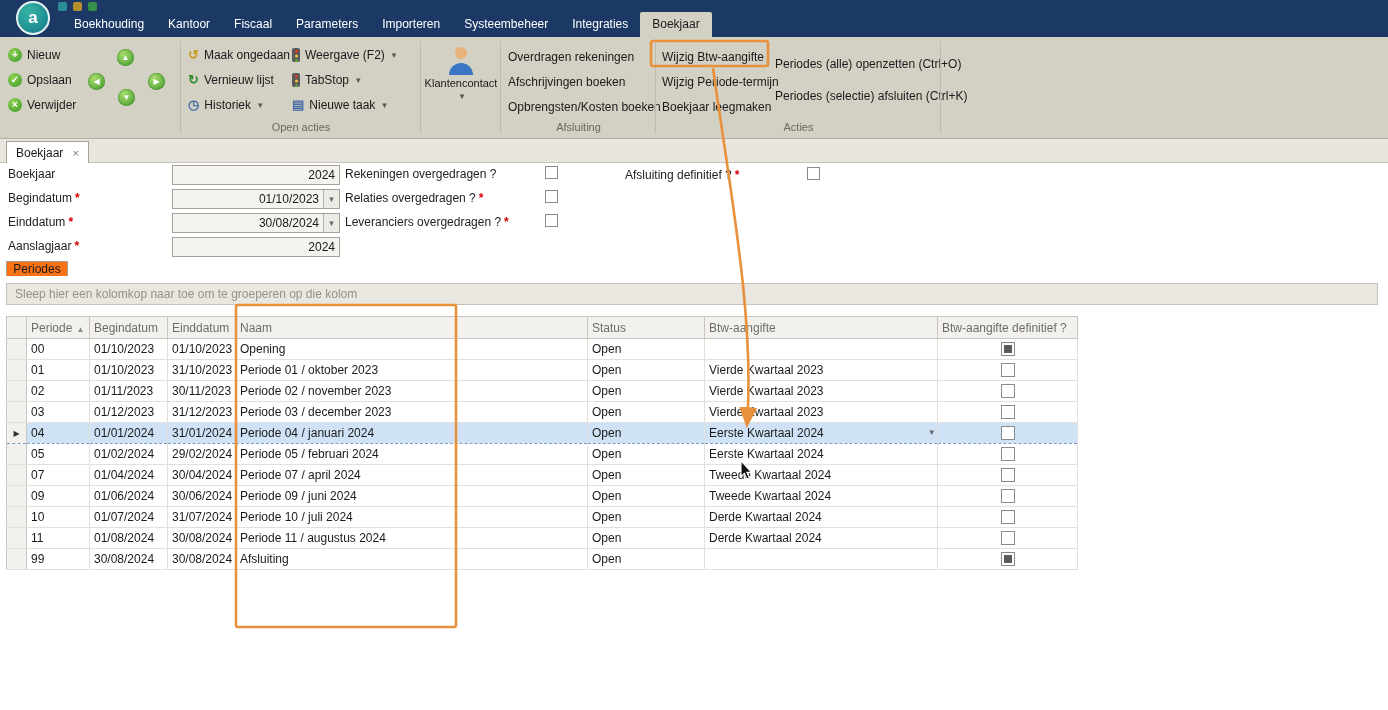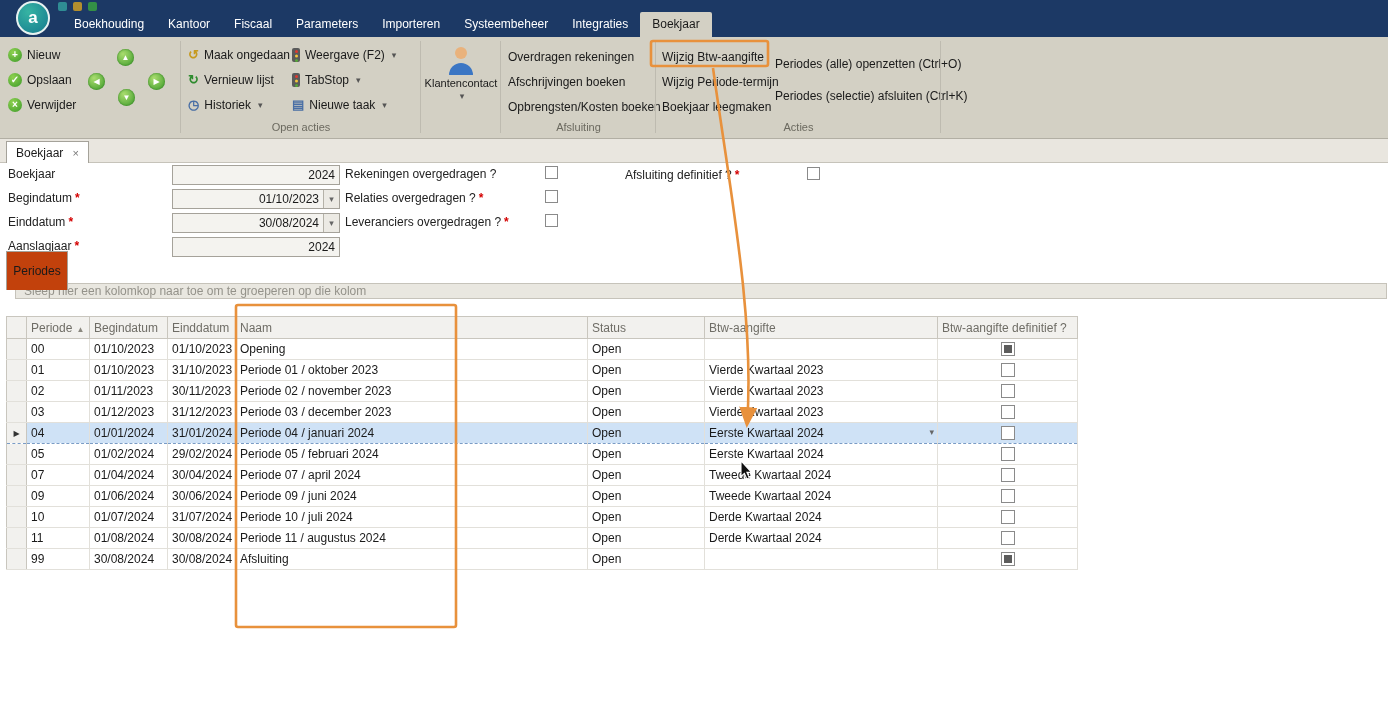--- a/index.html
+++ b/index.html
@@ -43,25 +43,25 @@
 
   
   .flabel{position:absolute;height:16px;white-space:nowrap;color:#222}
   .req{color:#d40000;margin-left:3px;font-weight:bold}
   .finput{position:absolute;width:166px;height:18px;background:#f4f3ef;border:1px solid #a5a29a;display:flex;align-items:center;box-sizing:content-box}
   .fval{flex:1;text-align:right;padding:0 4px}
   .fdrop{width:15px;height:100%;border-left:1px solid #b5b2a8;background:#eceae4;color:#666;font-size:9px;
          display:flex;align-items:center;justify-content:center}
   .cbx{position:absolute;width:13px;height:13px;background:#fff;border:1px solid #8a8a8a;box-sizing:border-box}
 
-  .ptab{position:absolute;left:6px;top:251px;width:62px;height:39px;background:#c2410c;border:1px solid #a5a29a;border-bottom:none;
+  .ptab{position:absolute;left:6px;top:261px;width:62px;height:15px;background:#f97316;border:1px solid #a5a29a;border-bottom:none;
         display:flex;align-items:center;justify-content:center;z-index:2;box-sizing:border-box}
 
   
-  .grouppanel{position:absolute;left:15px;top:283px;width:1372px;height:16px;background:#e9e7e0;border:1px solid #c6c3ba;
+  .grouppanel{position:absolute;left:6px;top:283px;width:1372px;height:22px;background:#e9e7e0;border:1px solid #c6c3ba;
               display:flex;align-items:center;padding-left:8px;box-sizing:border-box;color:#94928a}
   #ptable{position:absolute;left:6px;top:316px;width:1071px;border-collapse:collapse;table-layout:fixed;font-size:12px;border:1px solid #c9c6be}
   #ptable th{background:#f2f1ee;border:1px solid #c9c6be;color:#6f6d66;font-weight:normal;text-align:left;
              height:21px;padding:0 4px;white-space:nowrap;overflow:hidden}
   #ptable td{border-right:1px solid #e2e0da;border-bottom:1px solid #e2e0da;background:#fff;height:20px;
              padding:0 4px;white-space:nowrap;overflow:hidden}
   #ptable td.ind{background:#f2f1ee;border-right:1px solid #c9c6be;text-align:center;font-size:8px;padding:0;color:#333}
   #ptable tr.selected td{background:#cfe2f6;border-top:1px dashed #7a9cc6;border-bottom:1px dashed #7a9cc6}
   #ptable tr.selected td.ind{background:#f2f1ee}
   .sort{font-size:8px;color:#8a887f;margin-left:4px}

